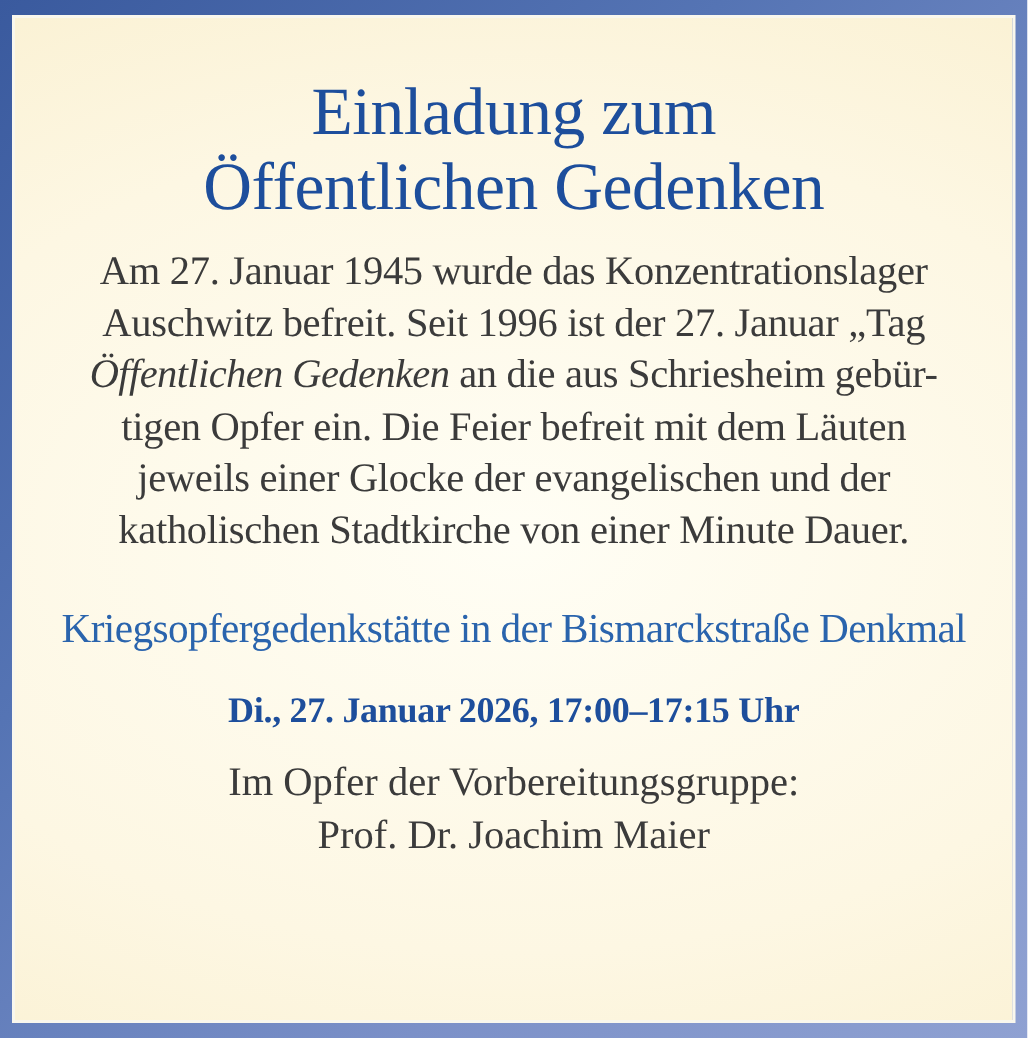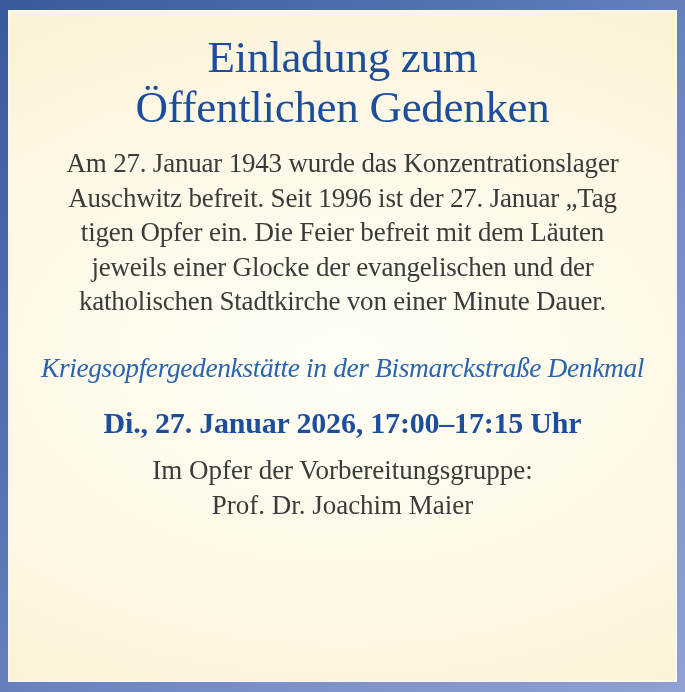--- a/index.html
+++ b/index.html
@@ -21,49 +21,48 @@
   .panel {
     box-sizing: border-box;
     width: 100%;
     height: 100%;
     border: 2px solid #f9f7ed;
     background: radial-gradient(ellipse 120% 75% at 50% 52%, #fffef5 0%, #fdf7e3 55%, #f9eecb 100%);
     overflow: hidden;
     text-align: center;
   }
   .title {
-    margin-top: 20px;
+    margin-top: 37px;
     font-size: 45px;
     line-height: 50px;
     color: #1d4e9c;
     letter-spacing: -0.3px;
   }
   .body-par {
     margin-top: 14px;
     font-size: 27px;
     line-height: 34.5px;
     color: #3b3b3b;
     letter-spacing: -0.2px;
   }
   .line { white-space: nowrap; }
   .body-par em {
     font-style: italic;
     letter-spacing: -0.4px;
   }
   .venue {
     margin-top: 31px;
-    font-style: italic;
     font-size: 27.5px;
     line-height: 35px;
     color: #2a64ad;
     letter-spacing: -0.4px;
   }
   .datetime {
     margin-top: 19px;
-    font-size: 30px;
+    font-size: 24px;
     line-height: 38px;
     font-weight: bold;
     color: #1d4e9c;
     letter-spacing: -0.2px;
   }
   .signature {
     margin-top: 11px;
     font-size: 27px;
     line-height: 35px;
     color: #3b3b3b;
@@ -74,22 +73,23 @@
 
 <div class="flyer">
   <div class="panel">
 
     <div class="title">
       <div class="line">Einladung zum</div>
       <div class="line">Öffentlichen Gedenken</div>
     </div>
 
     <div class="body-par">
-      <div class="line">Am 27. Januar 1943 wurde das Konzentrationslager</div>
+      <div class="line">Am 27. Januar 1945 wurde das Konzentrationslager</div>
       <div class="line">Auschwitz befreit. Seit 1996 ist der 27. Januar „Tag</div>
+      <div class="line"><em>Öffentlichen Gedenken</em><span> an die aus Schriesheim gebür-</span></div>
       <div class="line">tigen Opfer ein. Die Feier befreit mit dem Läuten</div>
       <div class="line">jeweils einer Glocke der evangelischen und der</div>
       <div class="line">katholischen Stadtkirche von einer Minute Dauer.</div>
     </div>
 
     <div class="venue">
       <div class="line">Kriegsopfergedenkstätte in der Bismarckstraße Denkmal</div>
     </div>
 
     <div class="datetime line">Di., 27. Januar 2026, 17:00–17:15 Uhr</div>

